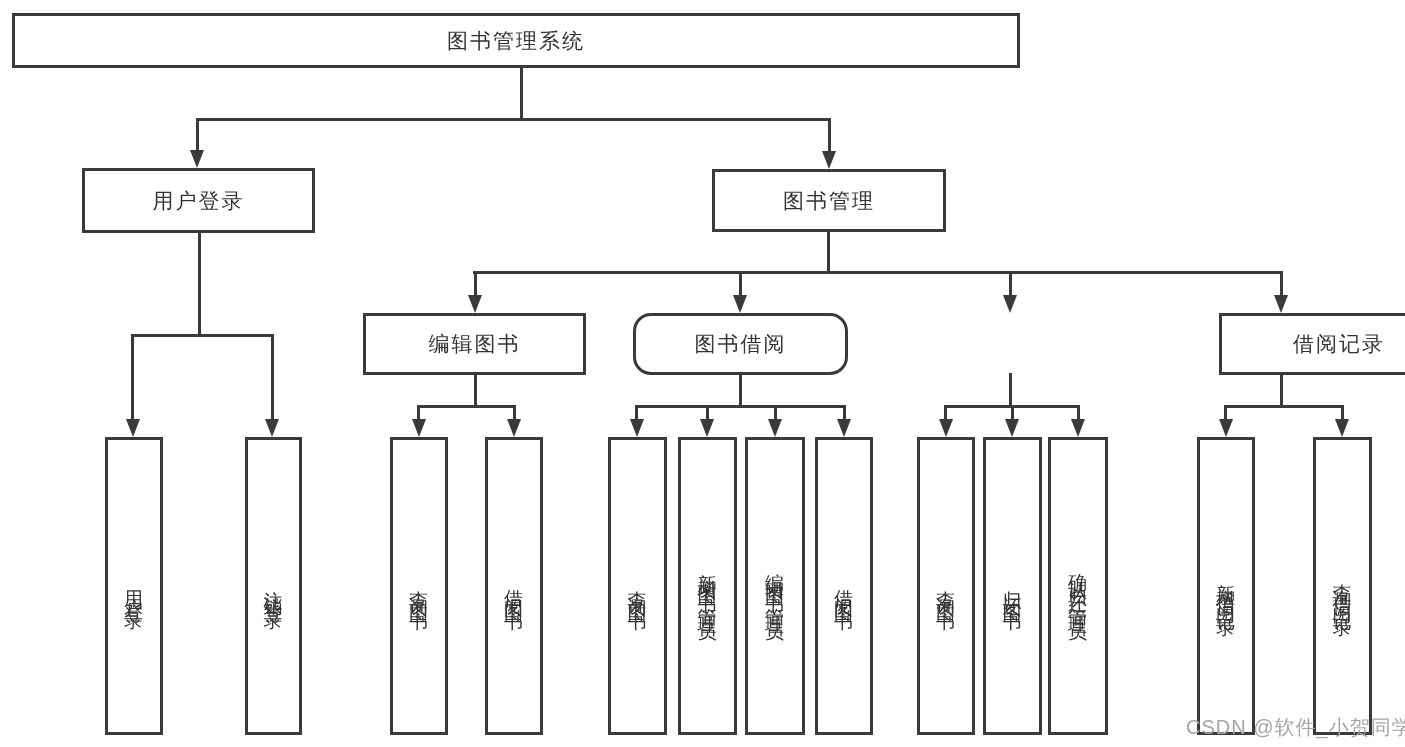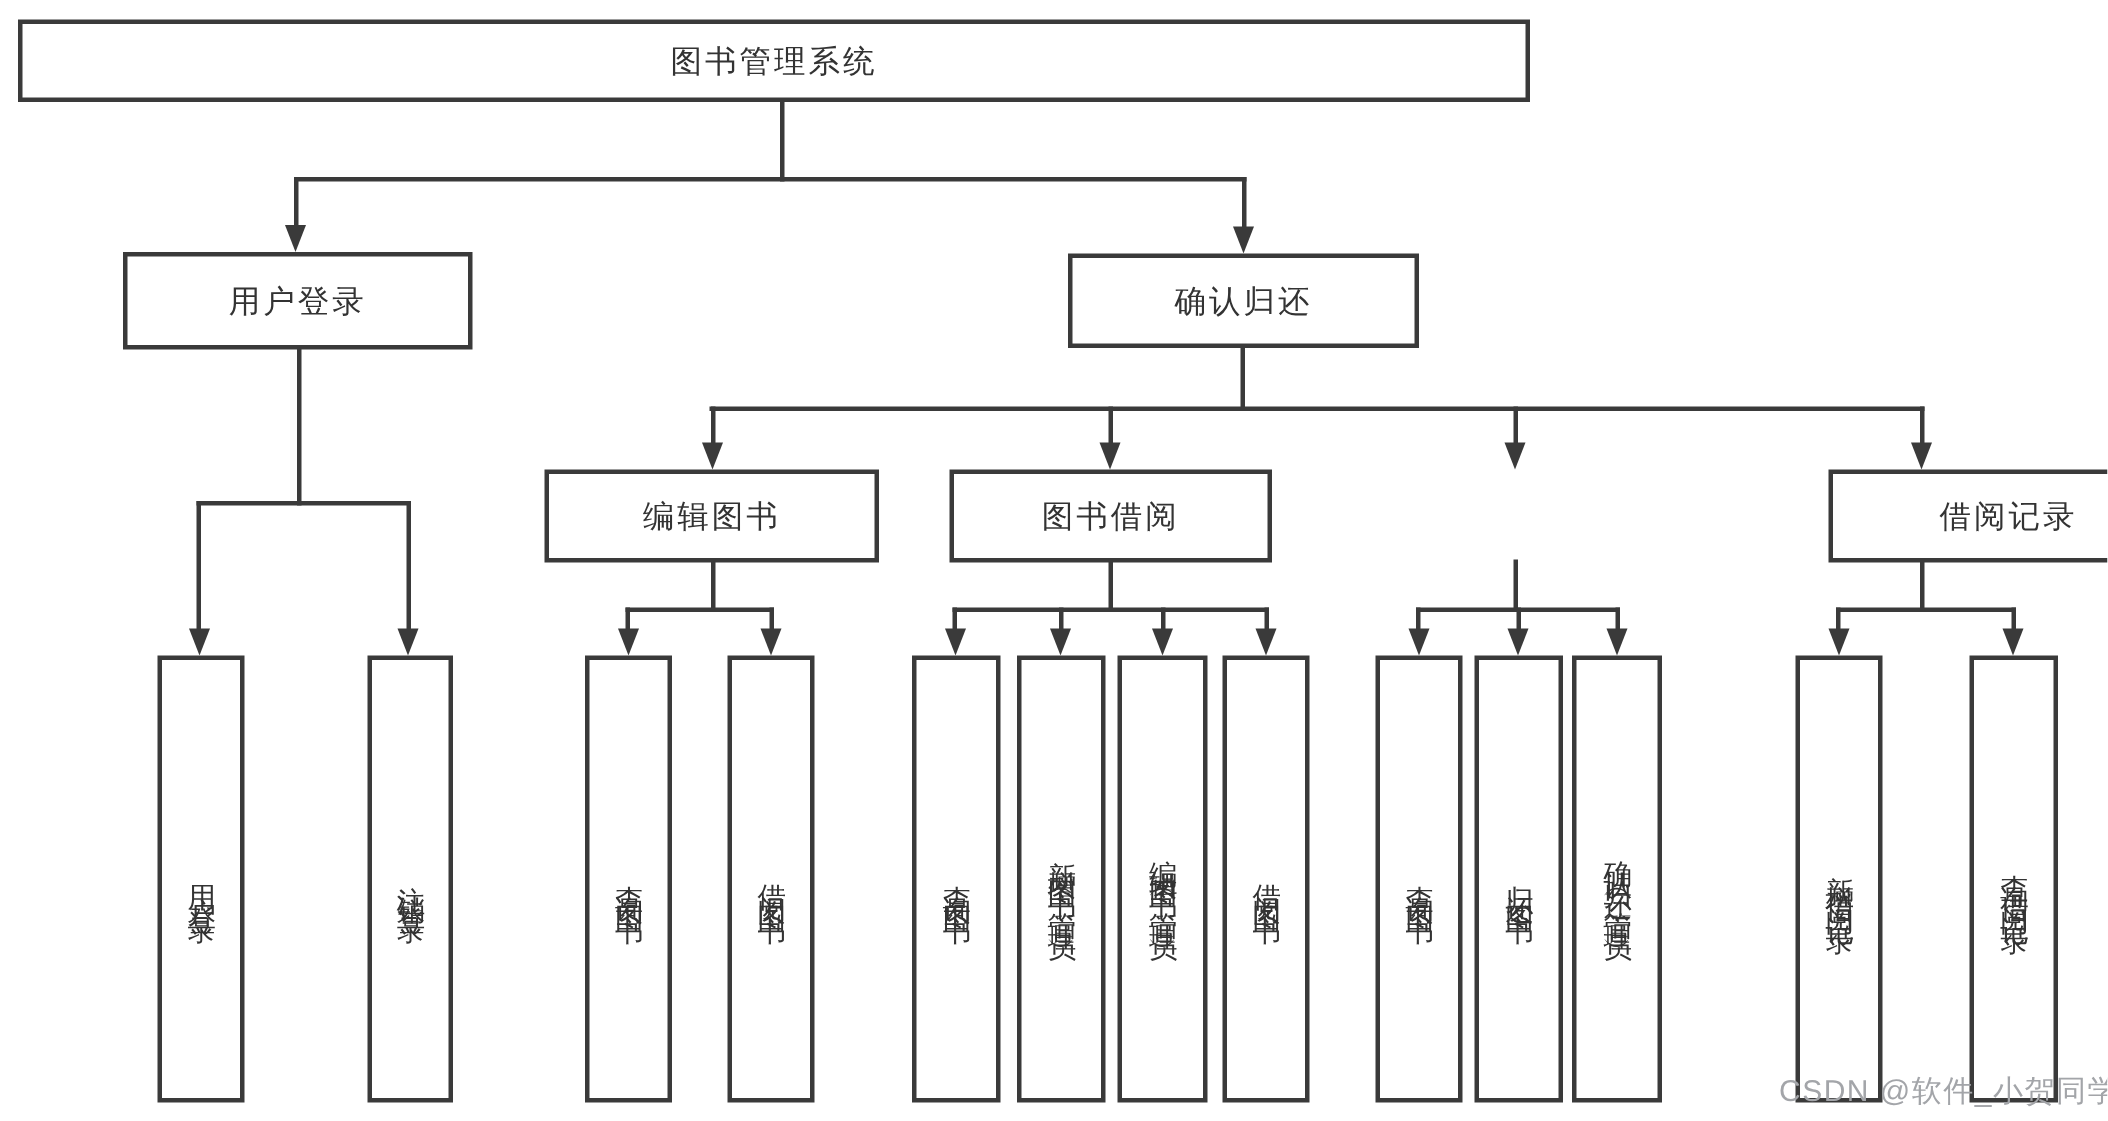--- a/index.html
+++ b/index.html
@@ -61,28 +61,28 @@
 
   <div class="box" style="left:12px; top:13px; width:1008px; height:55px;">
     <span>图书管理系统</span>
   </div>
 
   <div class="box" style="left:82px; top:168px; width:233px; height:65px;">
     <span>用户登录</span>
   </div>
 
   <div class="box" style="left:712px; top:169px; width:234px; height:63px;">
-    <span>确认归还</span>
+    <span>图书管理</span>
   </div>
 
   <div class="box" style="left:363px; top:313px; width:223px; height:62px;">
     <span>编辑图书</span>
   </div>
 
-  <div class="box" style="left:633px; top:313px; width:215px; height:62px;">
+  <div class="box" style="left:633px; top:313px; width:215px; height:62px;border-radius:18px;">
     <span>图书借阅</span>
   </div>
 
 
   <div class="box" style="left:1219px; top:313px; width:240px; height:62px;">
     <span>借阅记录</span>
   </div>
 
   <div class="box vbox" style="left:105px; top:437px; width:58px; height:298px;">
     <span>用户登录</span>

